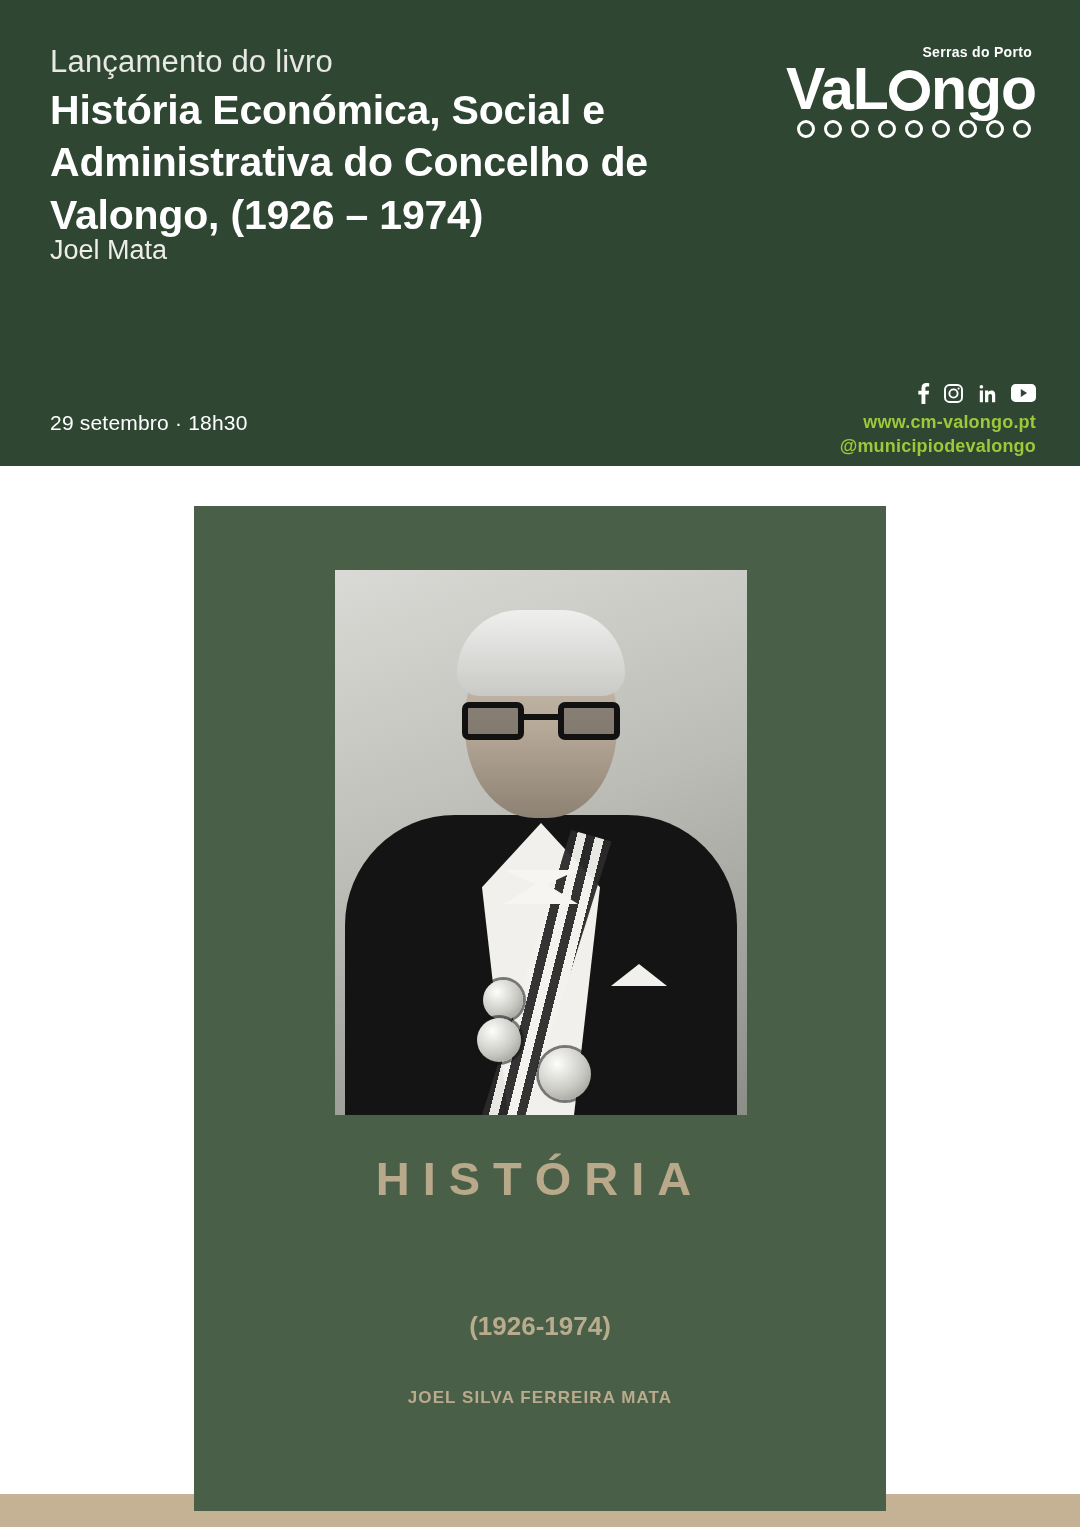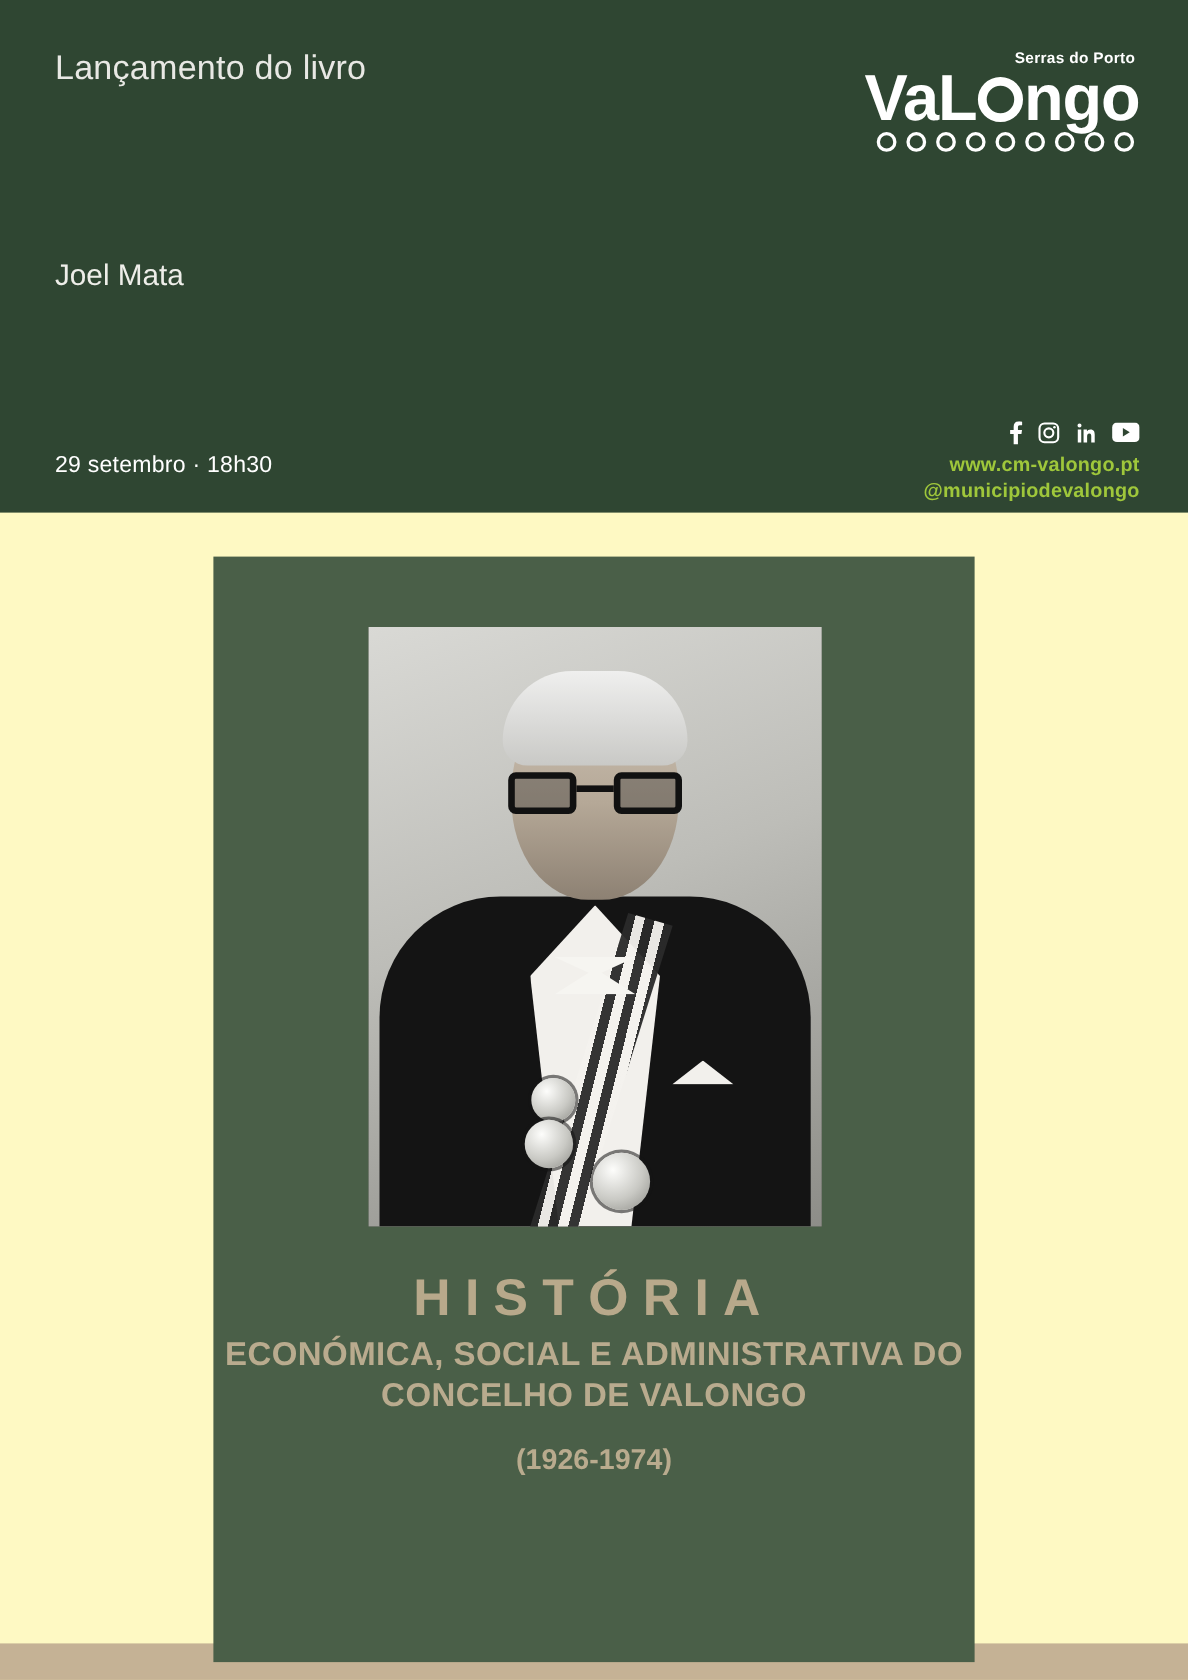--- a/index.html
+++ b/index.html
@@ -5,21 +5,21 @@
   * { box-sizing: border-box; margin: 0; padding: 0; }
   html, body {
     width: 1080px; height: 1527px;
     font-family: "Liberation Sans", sans-serif;
     background: #c5b295;
     overflow: hidden;
   }
   .poster {
     position: relative;
     width: 1080px; height: 1494px;
-    background: #fef9c3;
+    background: #ffffff;
     text-decoration: underline;
   }
 
   
   .header {
     position: absolute;
     left: 0; top: 0;
     width: 1080px; height: 466px;
     background: #2f4632;
     color: #ffffff;
@@ -279,20 +279,21 @@
   }
 </style>
 </head>
 <body>
 
 <div class="poster">
 
   <div class="header">
 
     <div class="eyebrow">Lançamento do livro</div>
+    <div class="title">História Económica, Social e Administrativa do Concelho de Valongo, (1926 – 1974)</div>
     <div class="author">Joel Mata</div>
 
     <div class="datetime">29 setembro · 18h30</div>
 
     <div class="logo-block">
       <div class="logo-tag">Serras do Porto</div>
       <div class="logo-word">
         <span>VaL</span><span class="o-ring"></span><span>ngo</span>
       </div>
       <div class="logo-dots">
@@ -354,17 +355,17 @@
         <span class="r"></span>
       </div>
       <div class="ph-bowtie"></div>
       <div class="medal m1"></div>
       <div class="medal m2"></div>
       <div class="medal m3"></div>
       <div class="ph-pocket"></div>
     </div>
 
     <div class="cover-title">HISTÓRIA</div>
-    <div class="cover-sub">ECONÓMICA,  SOCIAL E ADMINISTRATIVA DO CONCELHO DE VALONGO</div>
     <div class="cover-years">(1926-1974)</div>
+    <div class="cover-author">JOEL SILVA FERREIRA MATA</div>
   </div>
 
 </div>
 
 </body></html>

